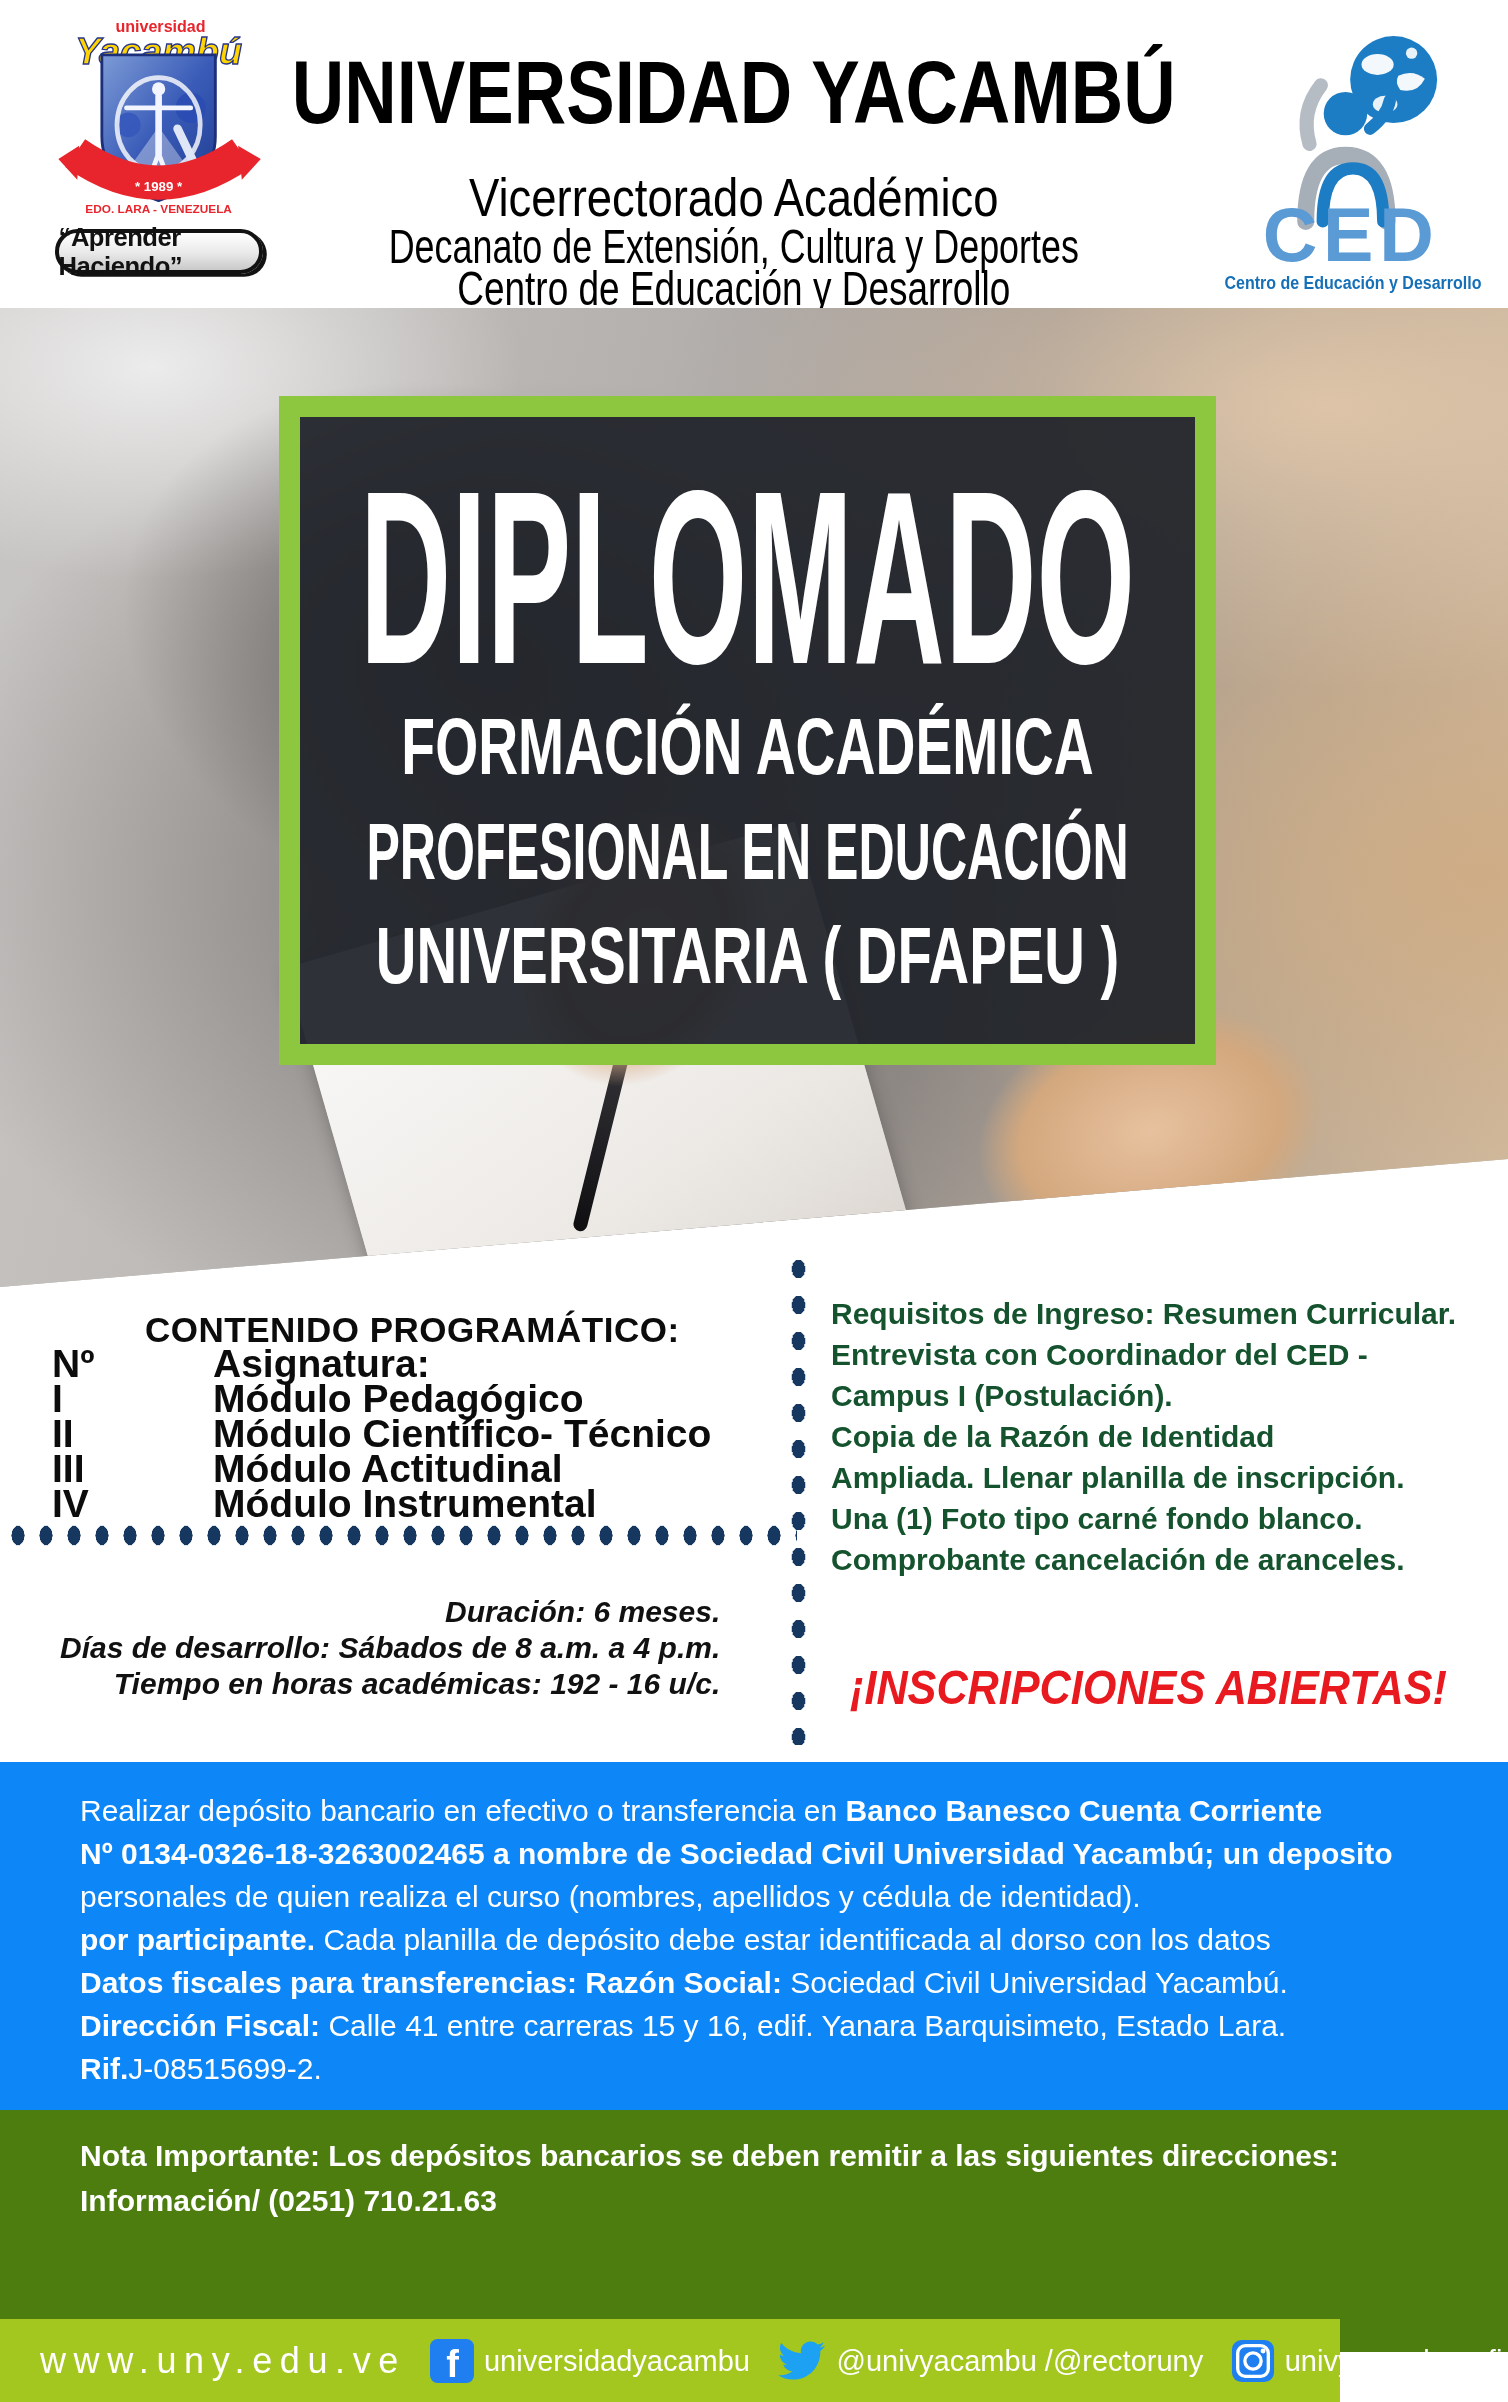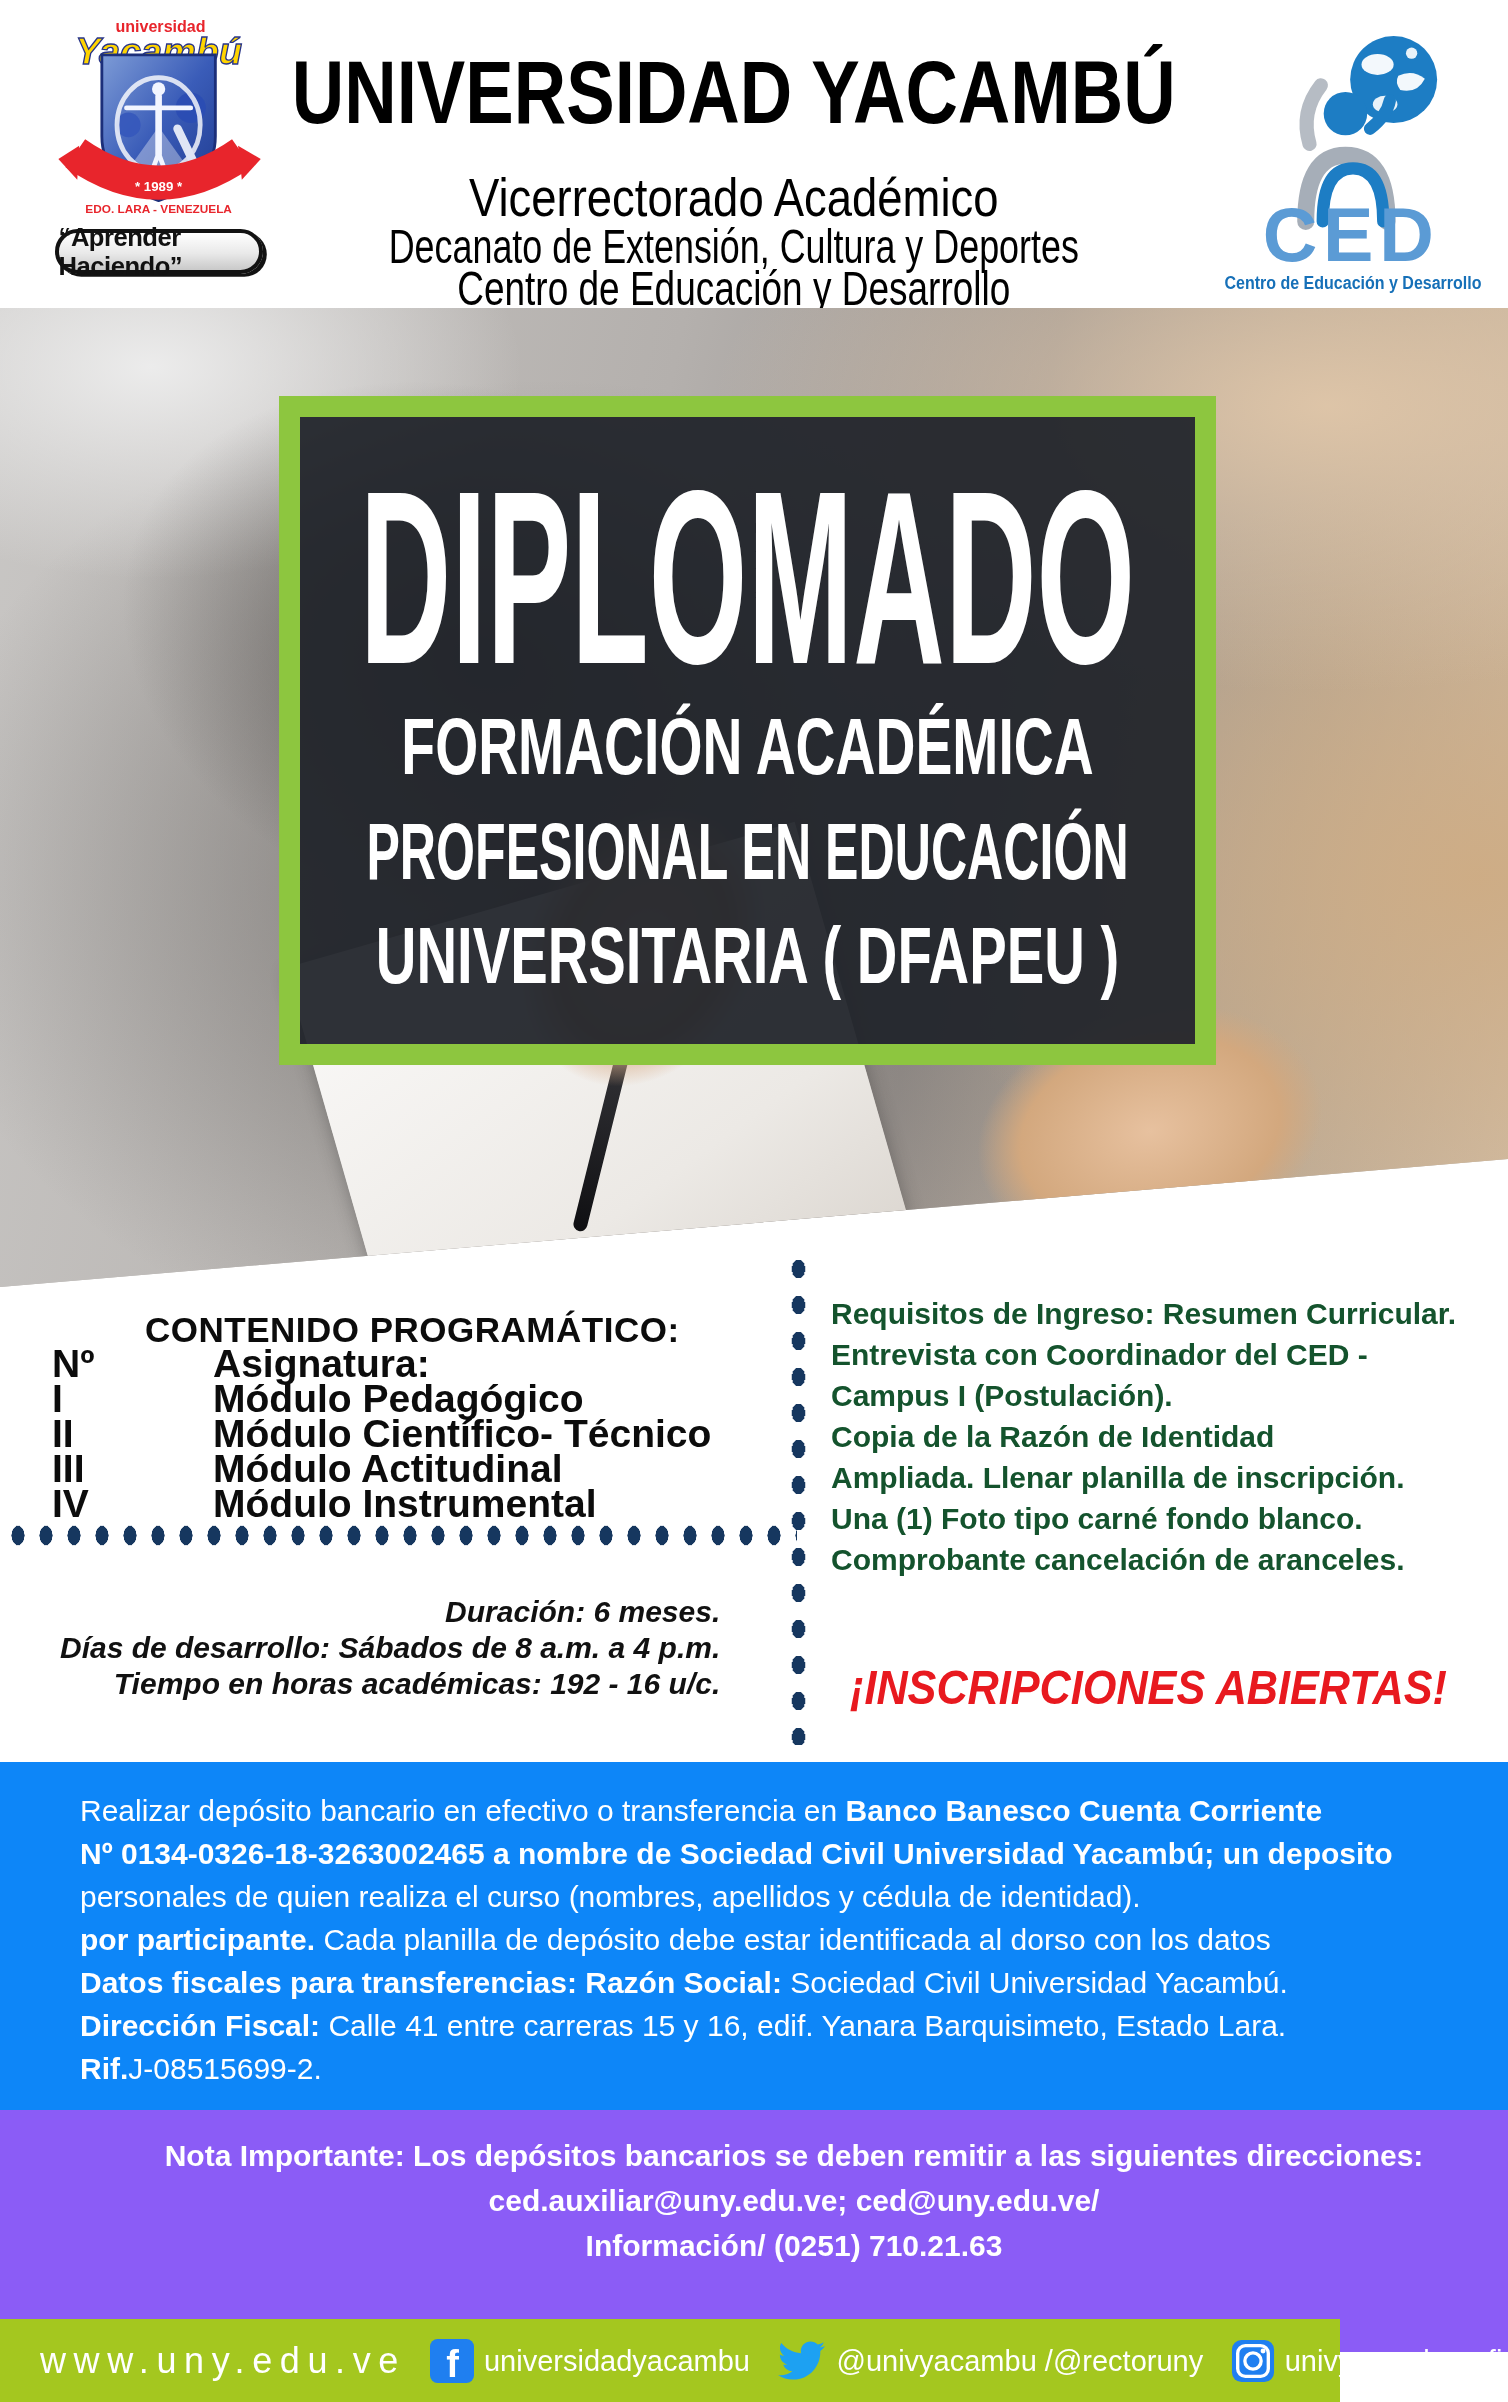--- a/index.html
+++ b/index.html
@@ -65,21 +65,21 @@
     line-height:41px; color:#14532d; }
   .cta { position:absolute; left:850px; top:1660px; font-size:48px; font-weight:bold;
     font-style:italic; color:#e8191f; white-space:nowrap; transform:scaleX(.9); transform-origin:left; }
 
   
   .payment-band { position:absolute; left:0; top:1762px; width:1508px; height:348px;
     background:#0d86f8; color:#fff; padding:26.5px 0 0 80px; font-size:30px; line-height:43px; }
   .payment-band div { white-space:nowrap; }
   .payment-band .b { font-weight:bold; }
   .note-band { position:absolute; left:0; top:2110px; width:1508px; height:242px;
-    background:#8b5cf6; color:#fff; padding:23px 0 0 80px; font-size:30px; font-weight:bold; line-height:45px;text-align:center; }
+    background:#4d7c0f; color:#fff; padding:23px 0 0 80px; font-size:30px; font-weight:bold; line-height:45px; }
   .note-band div { white-space:nowrap; }
 
   
   .footer { position:absolute; left:0; top:2319px; width:1340px; height:84px; background:#a4c71f;
     display:flex; align-items:center; padding:0 40px; color:#fff; }
   .site { font-size:36px; letter-spacing:7.6px; margin-right:24.6px; white-space:nowrap; }
   .social { display:flex; align-items:center; margin-right:28px; white-space:nowrap; }
   .social .label { font-size:29px; margin-left:9.5px; }
   .fb-badge { width:44px; height:44px; background:#1f7ff0; border-radius:7.6px; display:flex;
     align-items:flex-end; justify-content:center; overflow:hidden; }
@@ -247,21 +247,20 @@
     <div>
       <span class="b">Dirección Fiscal:</span><span> Calle 41 entre carreras 15 y 16, edif. Yanara Barquisimeto, Estado Lara.</span>
     </div>
     <div>
       <span class="b">Rif.</span><span>J-08515699-2.</span>
     </div>
   </section>
 
   <section class="note-band">
     <div>Nota Importante: Los depósitos bancarios se  deben remitir  a las siguientes direcciones:</div>
-    <div>ced.auxiliar@uny.edu.ve; ced@uny.edu.ve/</div>
     <div>Información/ (0251) 710.21.63</div>
   </section>
 
   <footer class="footer">
     <div class="site">www.uny.edu.ve</div>
 
     <div class="social">
       <span class="fb-badge">
         <span>f</span>
       </span>

